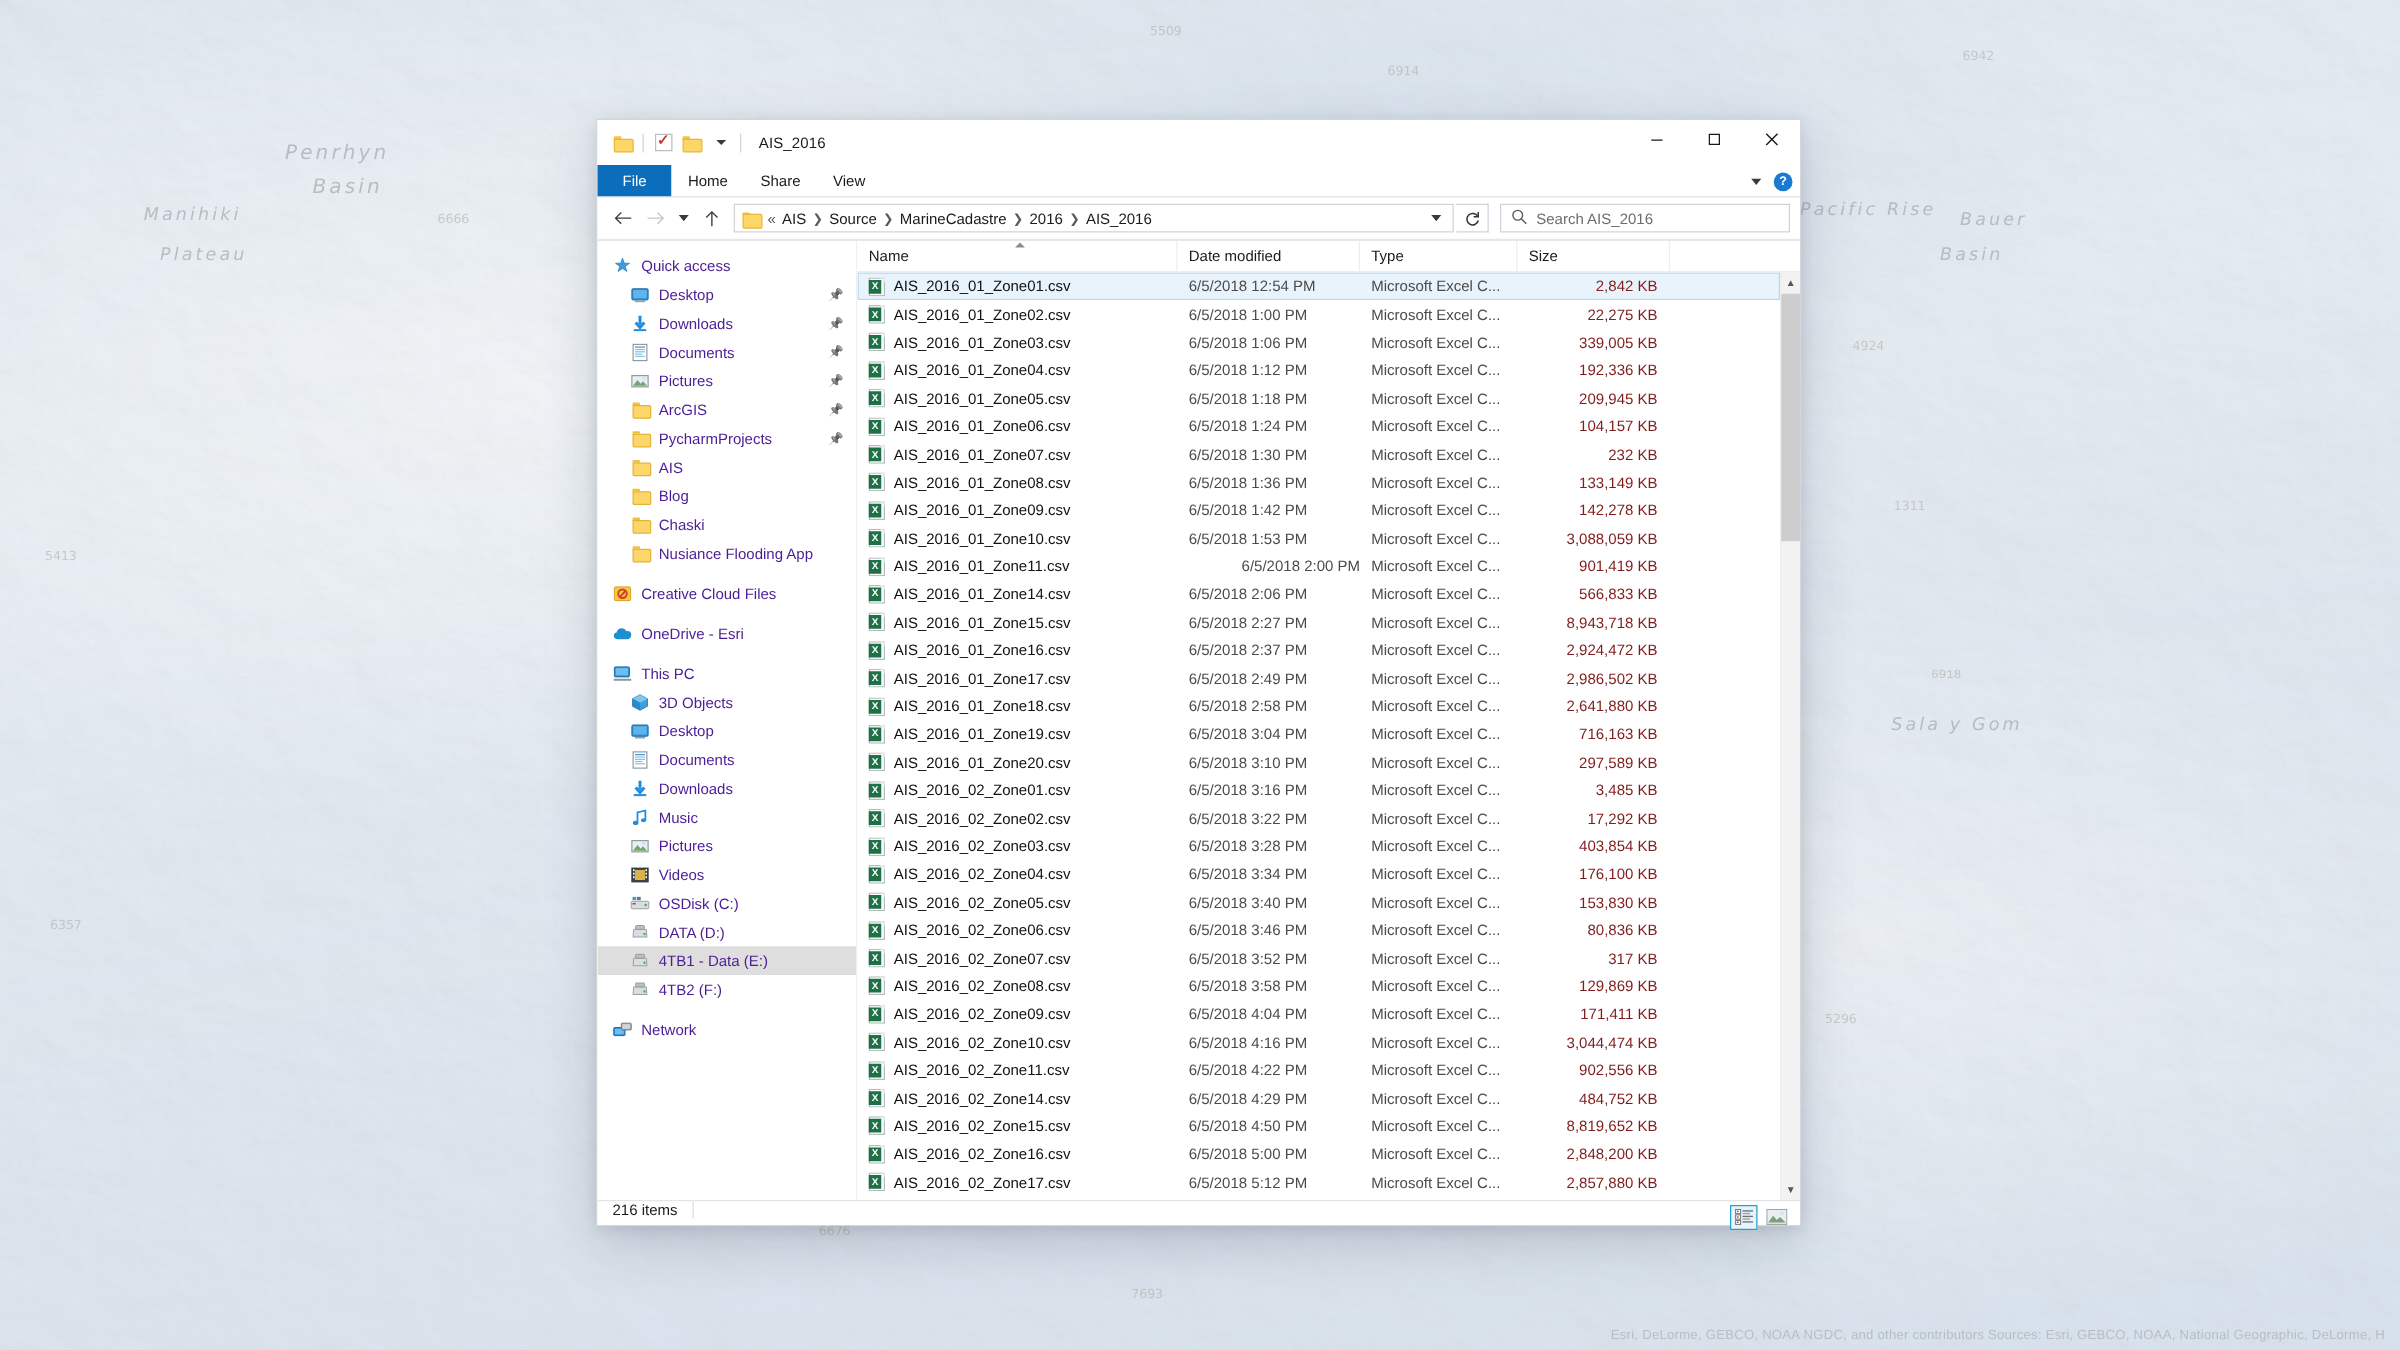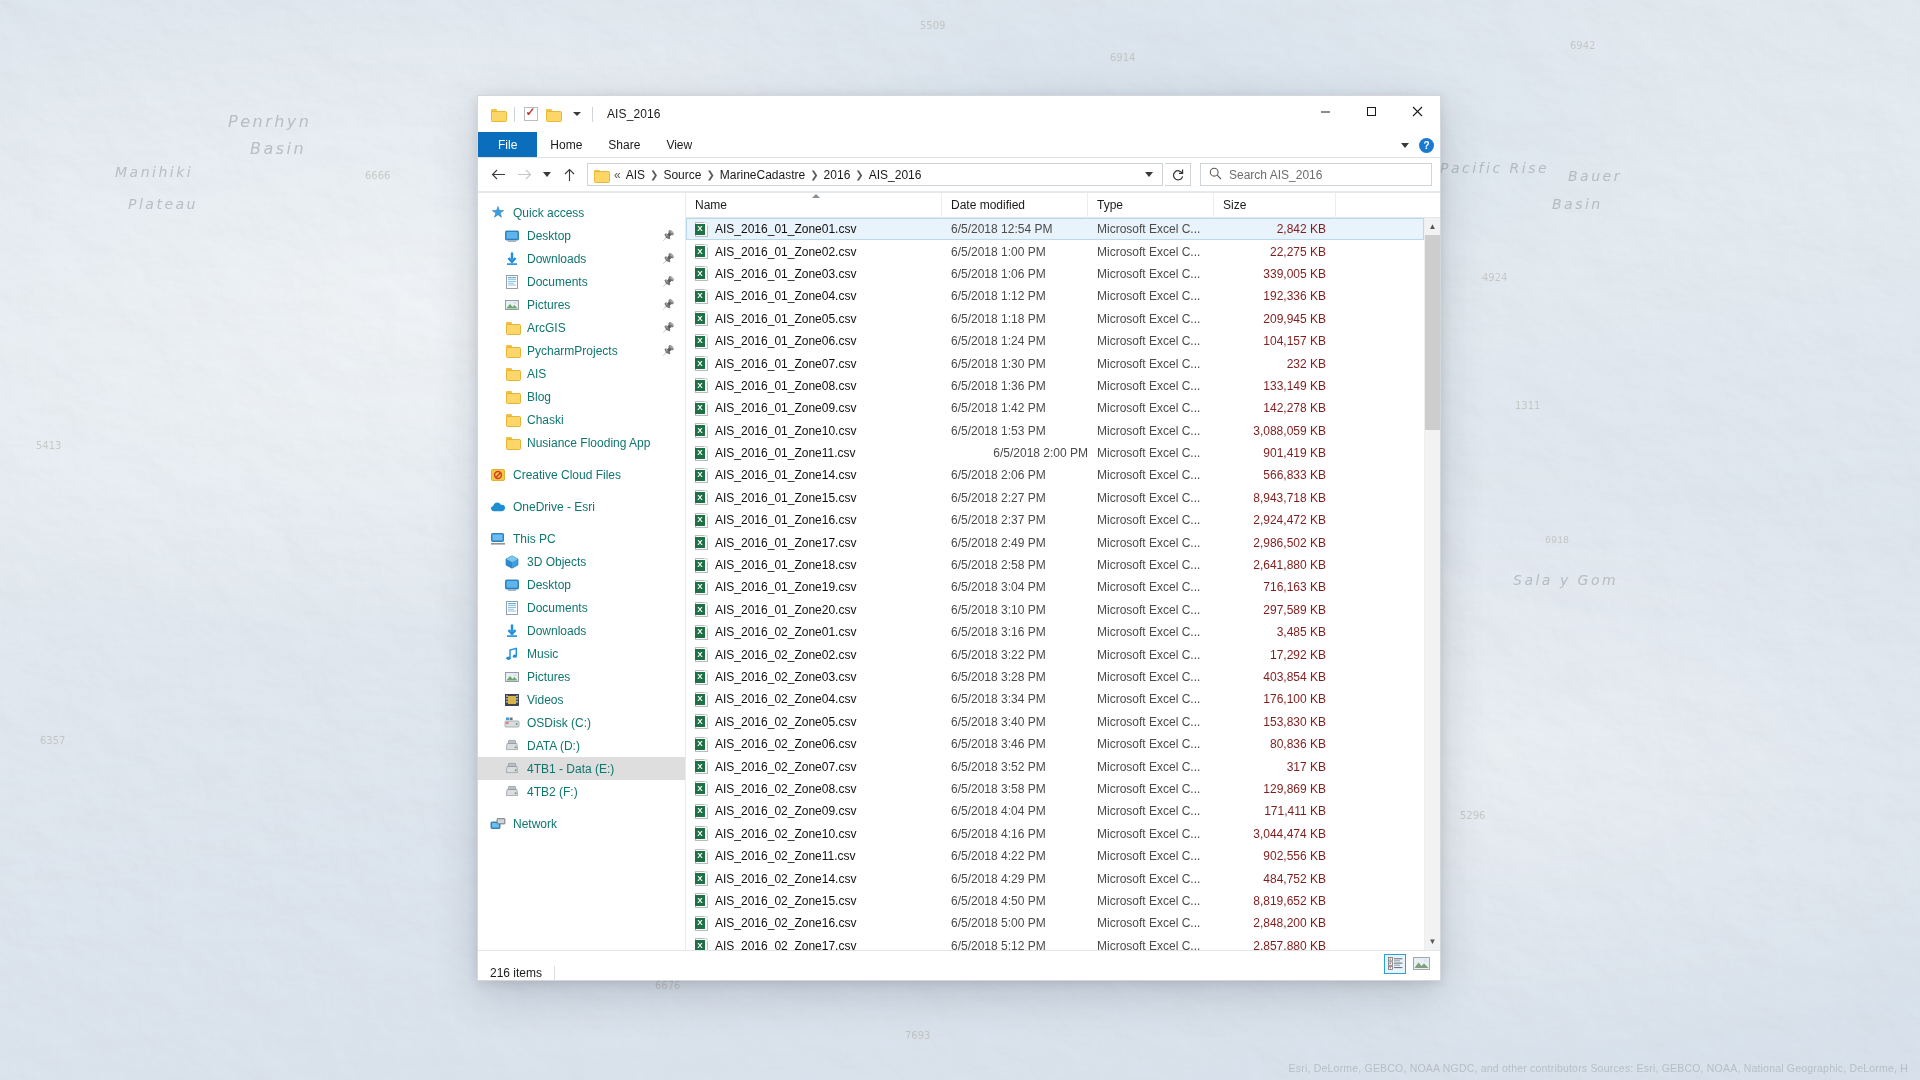--- a/index.html
+++ b/index.html
@@ -215,21 +215,21 @@
     height: 23px; display: flex; align-items: center;
     padding-right: 8px; white-space: nowrap;
     position: relative;
   }
   .navitem.sel { background: #dedede; }
   .navitem .ni-icon {
     width: 16px; height: 16px; margin-right: 7px;
     flex: 0 0 16px;
     display: flex; align-items: center; justify-content: center;
   }
-  .navitem .ni-label { color: #0f766e; font-size: 12px; }
+  .navitem .ni-label { color: #4c1d95; font-size: 12px; }
   .navitem .pin {
     position: absolute; right: 10px; color: #9aa0a6; font-size: 11px;
     transform: rotate(35deg);
   }
   .lvl0 { padding-left: 12px; }
   .lvl1 { padding-left: 26px; }
 
   
   .sv { display:block; }
   .ic-yfolder { width: 15px; height: 12px; position: relative; }
@@ -326,22 +326,22 @@
   }
   .vs-track { flex: 1 1 auto; position: relative; }
   .vs-thumb {
     position: absolute; left: 0; right: 0;
     top: 0; height: 28%;
     background: #cdcdcd;
   }
 
   
   .statusbar {
-    height: 30px; flex: 0 0 auto;
-    display: flex; align-items: flex-end;
+    height: 20px; flex: 0 0 auto;
+    display: flex; align-items: flex-start;
     border-top: 1px solid #e3e6e9;
     background: #fff;
     font-size: 12px; color: #1b1b1b;
     padding-left: 12px;
     position: relative;
   }
   .status-sep { width:1px; height:14px; background:#dcdfe2; margin-left:12px; }
   .viewtoggles {
     position: absolute; right: 8px; top: 0; height: 25px;
     display: flex; align-items: center; gap: 4px;
@@ -383,21 +383,21 @@
       <div class="map-label" style="left: 128px; top: 196px; font-size: 14px;">Plateau</div>
       <div class="map-label" style="left: 1440px; top: 160px; font-size: 14px;">Pacific Rise</div>
       <div class="map-label" style="left: 1548px; top: 168px; font-size: 14px; margin-left: 20px;">Bauer</div>
       <div class="map-label" style="left: 1552px; top: 196px; font-size: 14px;">Basin</div>
       <div class="map-label" style="left: 1513px; top: 572px; font-size: 14px;">Sala y Gom</div>
     </div>
   <div id="map-numbers">
       <div class="map-num" style="left: 920px; top: 20px;">5509</div>
       <div class="map-num" style="left: 1110px; top: 52px;">6914</div>
       <div class="map-num" style="left: 1570px; top: 40px;">6942</div>
-      <div class="map-num" style="left: 350px; top: 170px; margin-left: 15px;">6666</div>
+      <div class="map-num" style="left: 350px; top: 170px;">6666</div>
       <div class="map-num" style="left: 1482px; top: 272px;">4924</div>
       <div class="map-num" style="left: 1515px; top: 400px;">1311</div>
       <div class="map-num" style="left: 1545px; top: 535px; font-family: Liberation Mono, monospace;">6918</div>
       <div class="map-num" style="left: 36px; top: 440px;">5413</div>
       <div class="map-num" style="left: 40px; top: 735px;">6357</div>
       <div class="map-num" style="left: 655px; top: 980px;">6676</div>
       <div class="map-num" style="left: 1460px; top: 810px;">5296</div>
       <div class="map-num" style="left: 905px; top: 1030px;">7693</div>
     </div>
 

